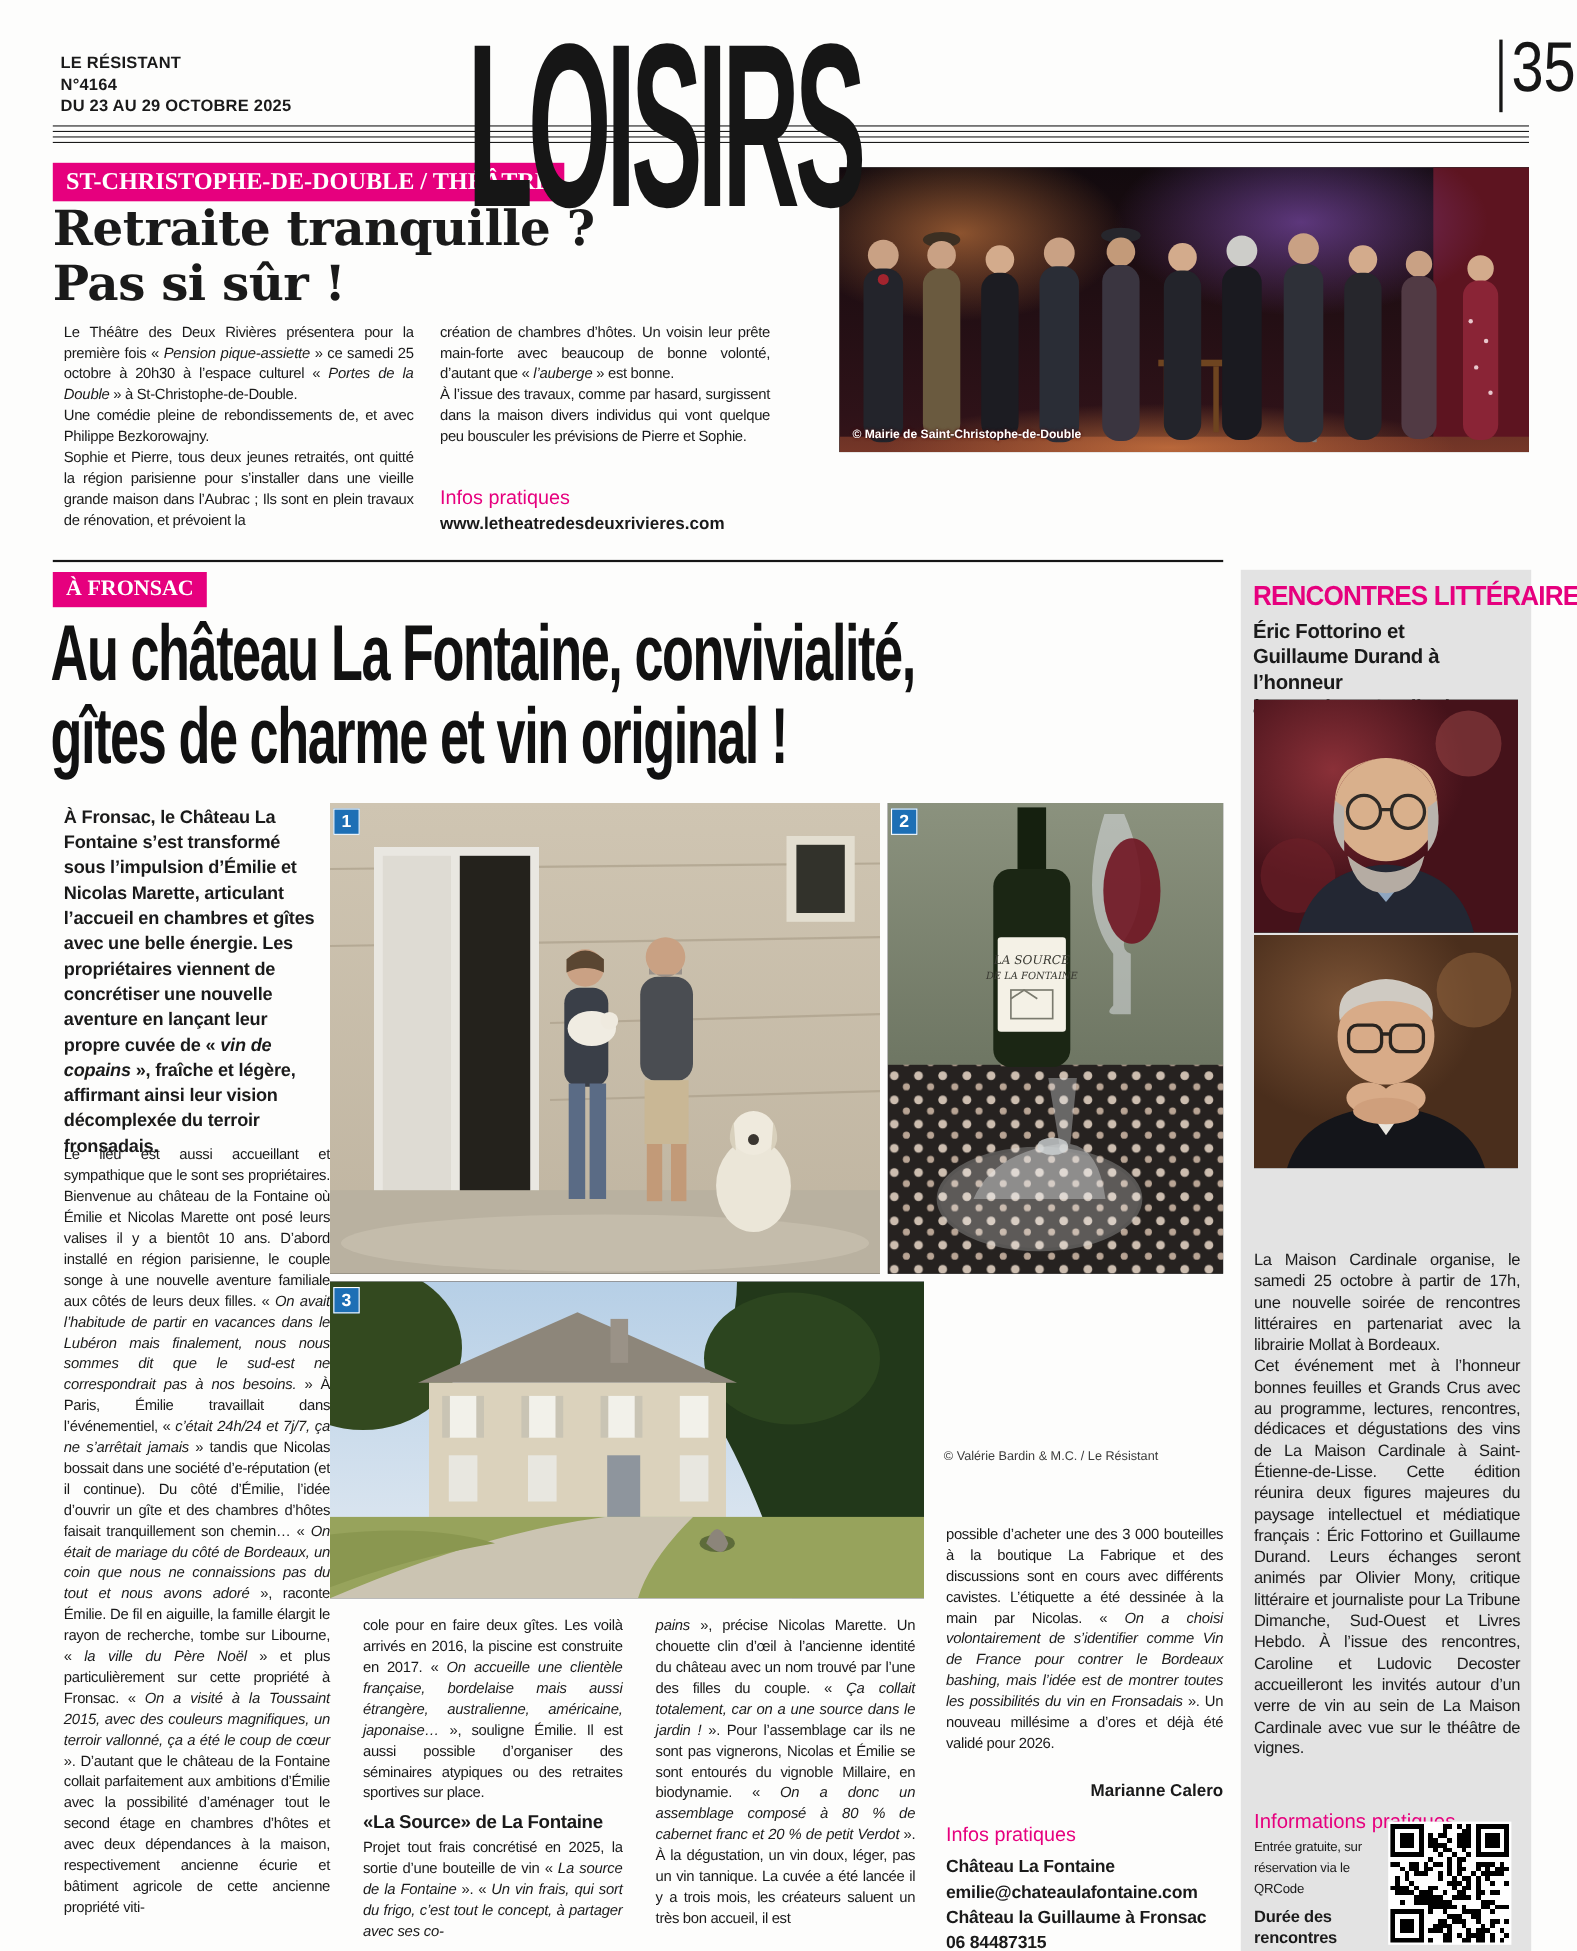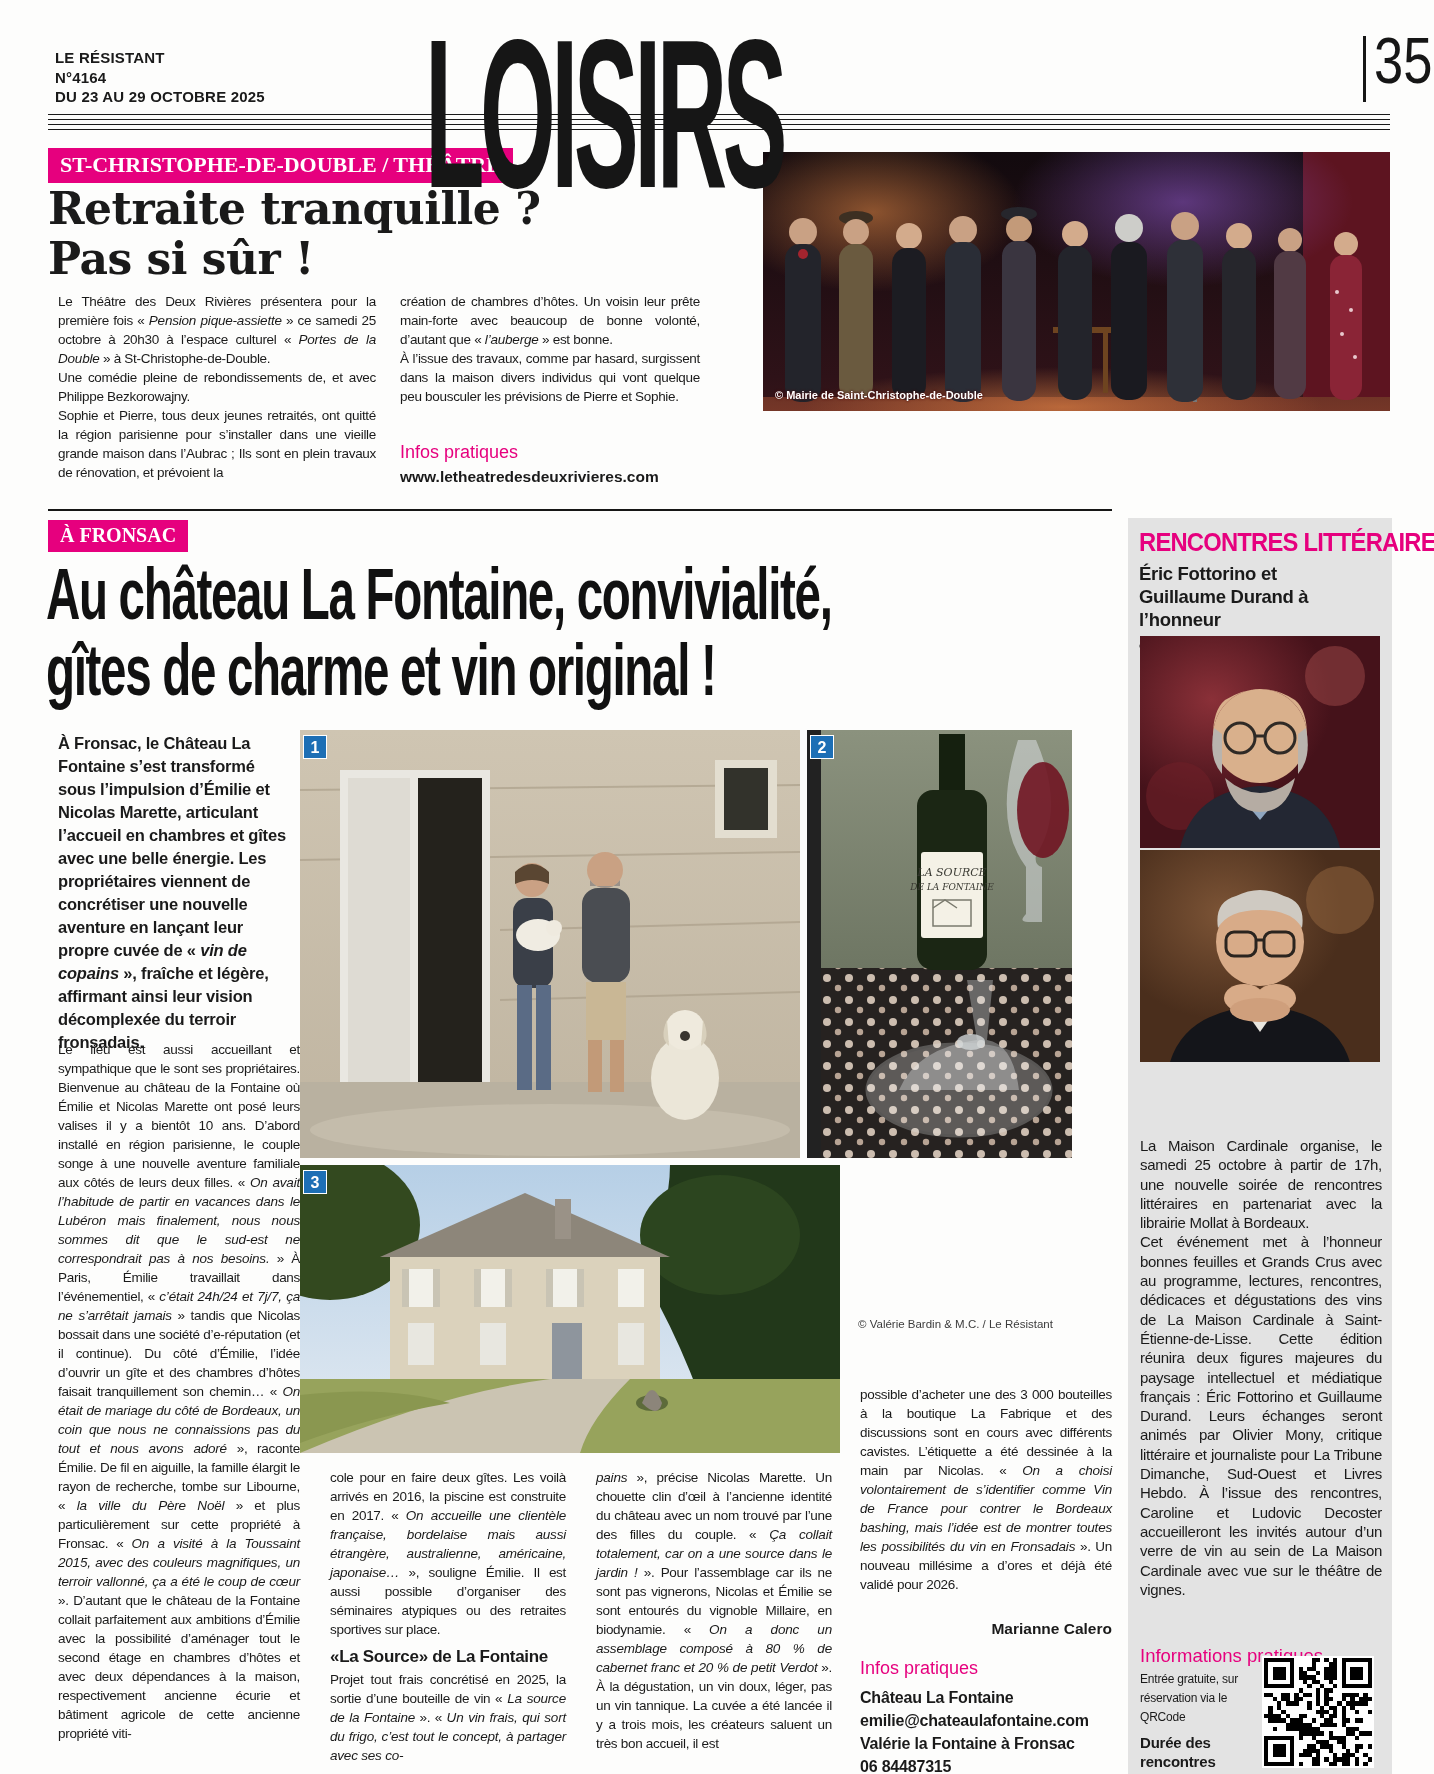--- a/index.html
+++ b/index.html
@@ -44,21 +44,21 @@
   .fr-col1{left:58px;top:1040px;width:242px;}
   .lower-col{top:1468px;width:236px;}
   .fr-col2{left:330px;}
   .fr-col3{left:596px;}
   .fr-subhead{font-weight:bold;font-size:17px;letter-spacing:-.3px;margin:8px 0 4px;}
   .fr-col4{left:860px;top:1385px;width:252px;}
   .fr-byline{left:860px;top:1620px;width:252px;text-align:right;font-weight:bold;font-size:15.5px;}
   .fr-infos{left:860px;top:1658px;}
   .fr-contact{left:860px;top:1686px;width:266px;font-weight:600;font-size:16px;line-height:23px;letter-spacing:-.2px;}
   .ph1{left:300px;top:730px;width:500px;height:428px;}
-  .ph2{left:807px;top:730px;width:251px;height:428px;padding-left:14px;}
+  .ph2{left:807px;top:730px;width:305px;height:428px;}
   .ph3{left:300px;top:1165px;width:540px;height:288px;}
   .photo-badge{position:absolute;width:24px;height:24px;background:#1d6fb5;border:1.5px solid #fff;
                color:#fff;font-weight:bold;font-size:16px;line-height:24px;text-align:center;box-sizing:border-box;}
   .b1{left:303px;top:735px;} .b2{left:810px;top:735px;} .b3{left:303px;top:1170px;}
   .fr-caption{left:858px;top:1180px;width:254px;font-weight:bold;font-size:15.5px;line-height:20.5px;letter-spacing:-.2px;}
   .cap-badge{display:inline-block;background:#1d6fb5;color:#fff;font-weight:bold;width:20px;height:20px;
              line-height:20px;text-align:center;font-size:14px;vertical-align:-2px;}
   .fr-cap-credit{left:858px;top:1318px;width:254px;font-size:11.5px;color:#3c3c3c;font-weight:normal;}
   
   .sidebar{left:1128px;top:518px;width:264px;height:1256px;background:#e3e3e3;}
@@ -182,21 +182,21 @@
     <div class="fr-subhead">«La Source» de La Fontaine</div>
     <div>Projet tout frais concrétisé en 2025, la sortie d’une bouteille de vin « <i>La source de la Fontaine</i> ». « <i>Un vin frais, qui sort du frigo, c’est tout le concept, à partager avec ses co-</i></div>
   </div>
   <div class="abs body-text lower-col fr-col3"><i>pains</i> », précise Nicolas Marette. Un chouette clin d’œil à l’ancienne identité du château avec un nom trouvé par l’une des filles du couple. « <i>Ça collait totalement, car on a une source dans le jardin !</i> ». Pour l’assemblage car ils ne sont pas vignerons, Nicolas et Émilie se sont entourés du vignoble Millaire, en biodynamie. « <i>On a donc un assemblage composé à 80 % de cabernet franc et 20 % de petit Verdot</i> ». À la dégustation, un vin doux, léger, pas un vin tannique. La cuvée a été lancée il y a trois mois, les créateurs saluent un très bon accueil, il est</div>
   <div class="abs body-text fr-col4">possible d’acheter une des 3 000 bouteilles à la boutique La Fabrique et des discussions sont en cours avec différents cavistes. L’étiquette a été dessinée à la main par Nicolas. « <i>On a choisi volontairement de s’identifier comme Vin de France pour contrer le Bordeaux bashing, mais l’idée est de montrer toutes les possibilités du vin en Fronsadais</i> ». Un nouveau millésime a d’ores et déjà été validé pour 2026.</div>
   <div class="abs fr-byline">Marianne Calero</div>
   <div class="abs infos-label fr-infos">Infos pratiques</div>
   <div class="abs fr-contact">
     <div>Château La Fontaine</div>
     <div>emilie@chateaulafontaine.com</div>
-    <div>Valérie la Fontaine à Fronsac</div>
+    <div>Château la Guillaume à Fronsac</div>
     <div>06 84487315</div>
   </div>
 
   <div class="abs photo ph1">
     <svg width="500" height="428" viewBox="0 0 500 428">
       <defs>
           <linearGradient id="stone" x1="0" y1="0" x2="0" y2="1">
         <stop offset="0" stop-color="#cfc5b2"></stop>
             <stop offset="1" stop-color="#bfb4a0"></stop>
           </linearGradient>

